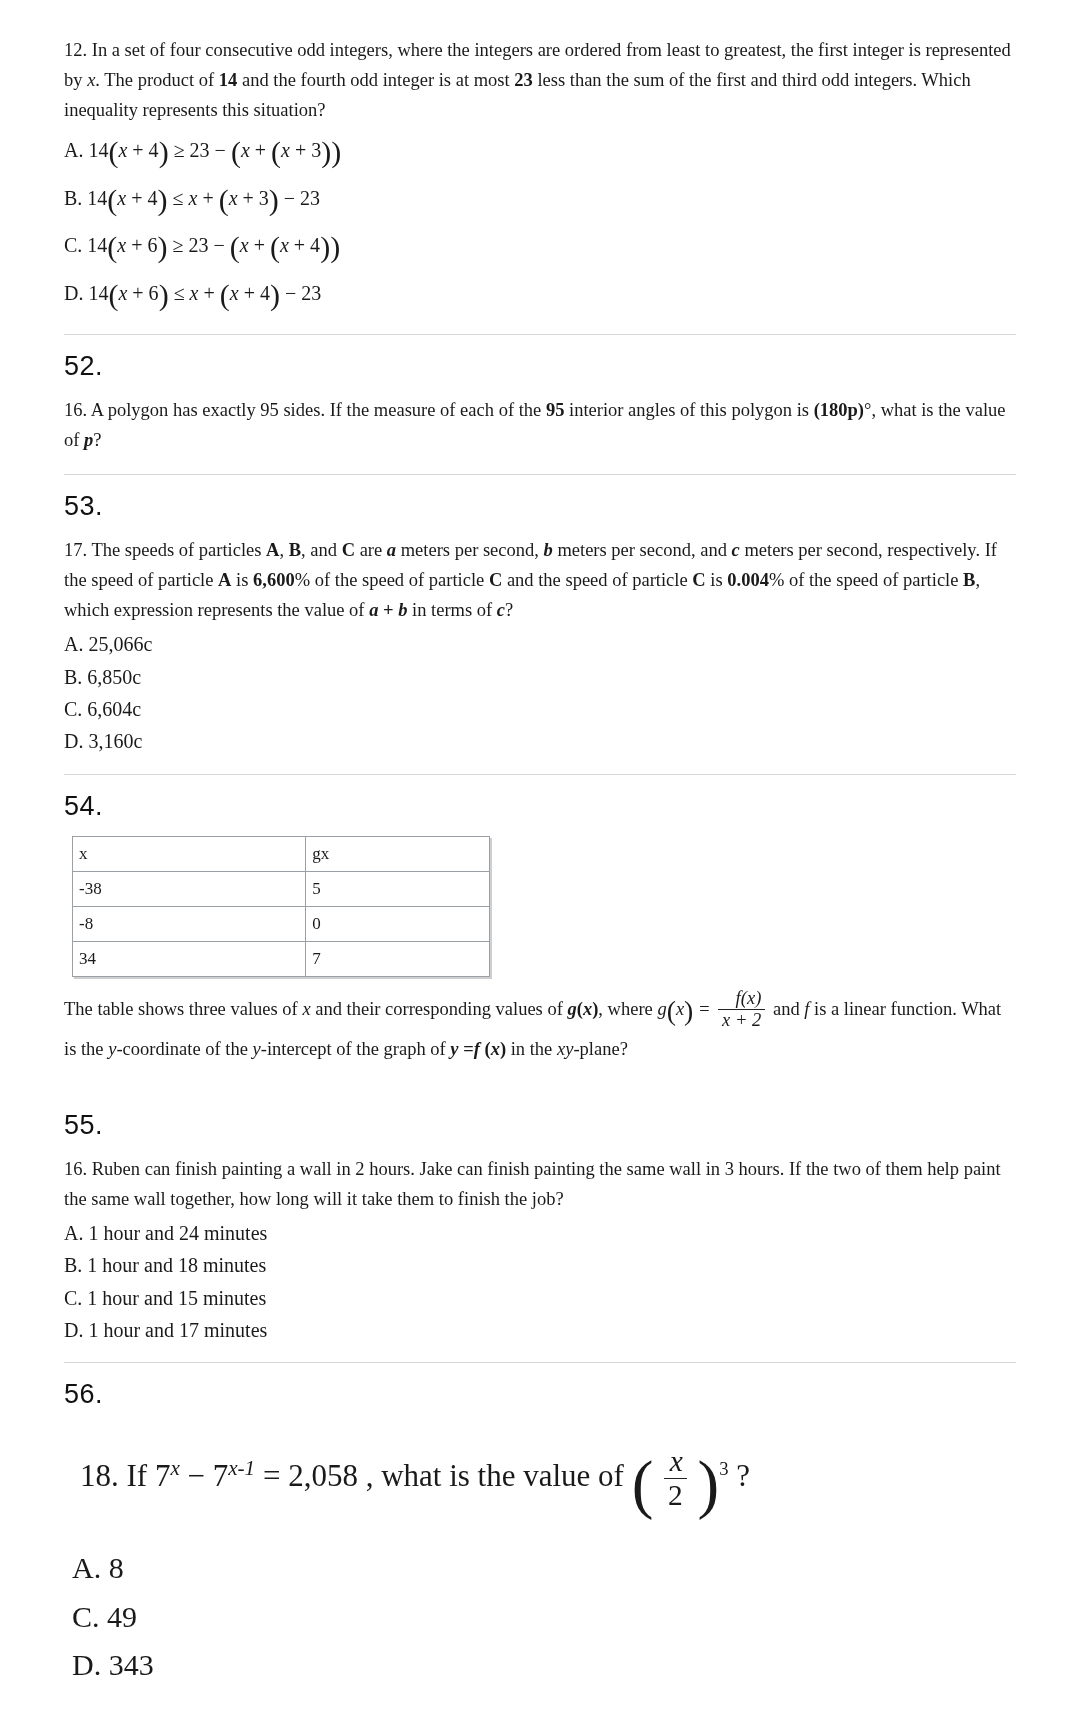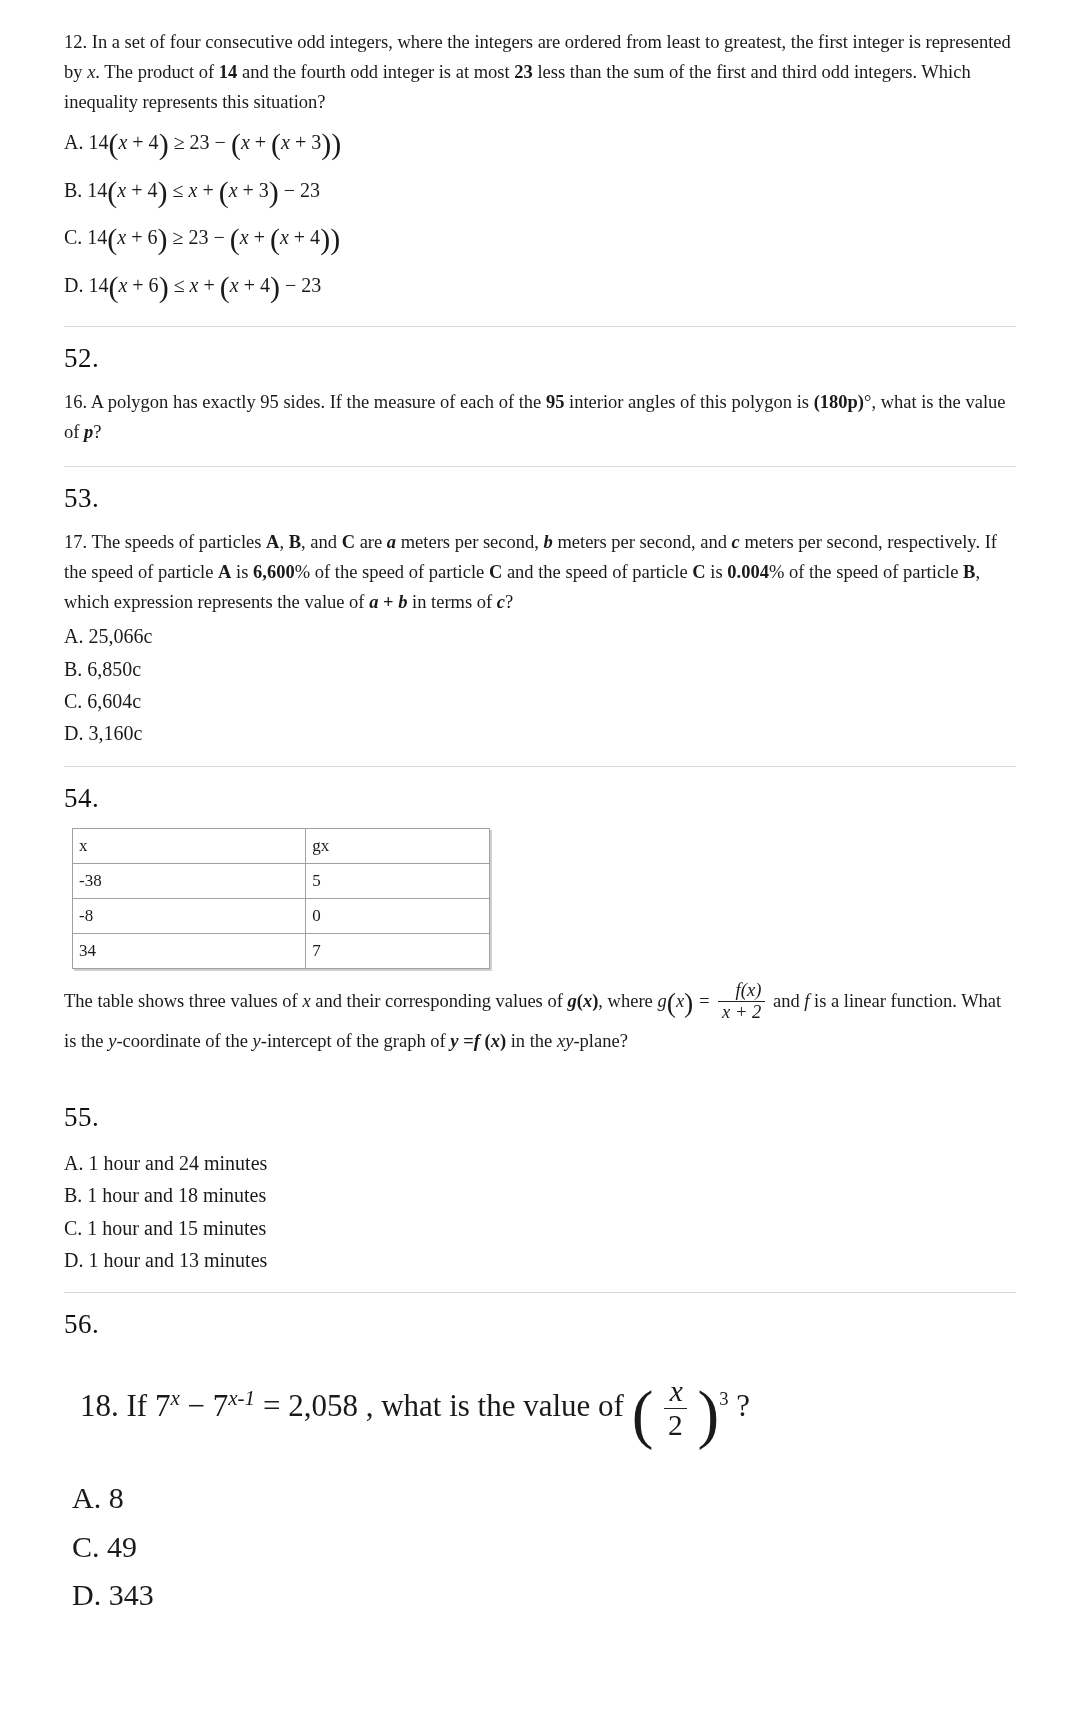--- a/index.html
+++ b/index.html
@@ -10,20 +10,21 @@
   body {
     width: 1080px;
     min-height: 1721px;
     font-family: "Liberation Serif", serif;
     color: #1a1a1a;
   }
   .page {
     width: 1080px;
     box-sizing: border-box;
     padding: 28px 64px 10px 64px;
+    margin-top: 8px;
   }
   .q-block {
     padding-bottom: 10px;
   }
   .divider {
     border-bottom: 1px solid #d8d8d8;
     margin: 6px 0 14px 0;
   }
   .stem {
     font-size: 18.5px;
@@ -42,21 +43,21 @@
   }
   .choices {
     margin: 2px 0 0 0;
   }
   .choice {
     font-size: 20px;
     line-height: 1.52;
     padding: 1px 0;
   }
   .sec-label {
-    font-family: Liberation Serif, serif;
+    font-family: Liberation Sans, sans-serif;
     font-size: 27px;
     font-weight: normal;
     letter-spacing: 0.5px;
     margin: 16px 0 14px 0;
     color: #111;
   }
   .sub-num {
     font-size: 18.5px;
     margin: 6px 0 10px 2px;
   }
@@ -208,25 +209,30 @@
         g<span class="paren-big">(</span>x<span class="paren-big">)</span> =
         <span class="frac"><span class="n"><i>f</i>(<i>x</i>)</span><span class="d"><i>x</i> + 2</span></span>
       </span>
       and <i>f</i> is a linear
       function. What is the <i>y</i>-coordinate of the <i>y</i>-intercept of the graph of <b><i>y</i> =<i>f</i></b> <b>(<i>x</i>)</b> in the <i>xy</i>-plane?
     </p>
   </div>
 
   <div class="q-block">
     <div class="sec-label">55.</div>
+    <p class="stem">
+      <span>16.</span>
+      Ruben can finish painting a wall in 2 hours. Jake can finish painting the same wall in 3 hours. If the two of them
+      help paint the same wall together, how long will it take them to finish the job?
+    </p>
     <div class="choices">
       <div class="choice">A. 1 hour and 24 minutes</div>
       <div class="choice">B. 1 hour and 18 minutes</div>
       <div class="choice">C. 1 hour and 15 minutes</div>
-      <div class="choice">D. 1 hour and 13 minutes</div>
+      <div class="choice">D. 1 hour and 17 minutes</div>
     </div>
   </div>
   <div class="divider"></div>
 
   <div class="q-block">
     <div class="sec-label">56.</div>
     <p class="big-q">
       <span>18.</span>
       If 7<sup><i>x</i></sup> − 7<sup><i>x-1</i></sup> = 2,058 , what is the value of
       <span class="paren-big" style="font-size:2.1em; vertical-align:-0.30em;">(</span>

